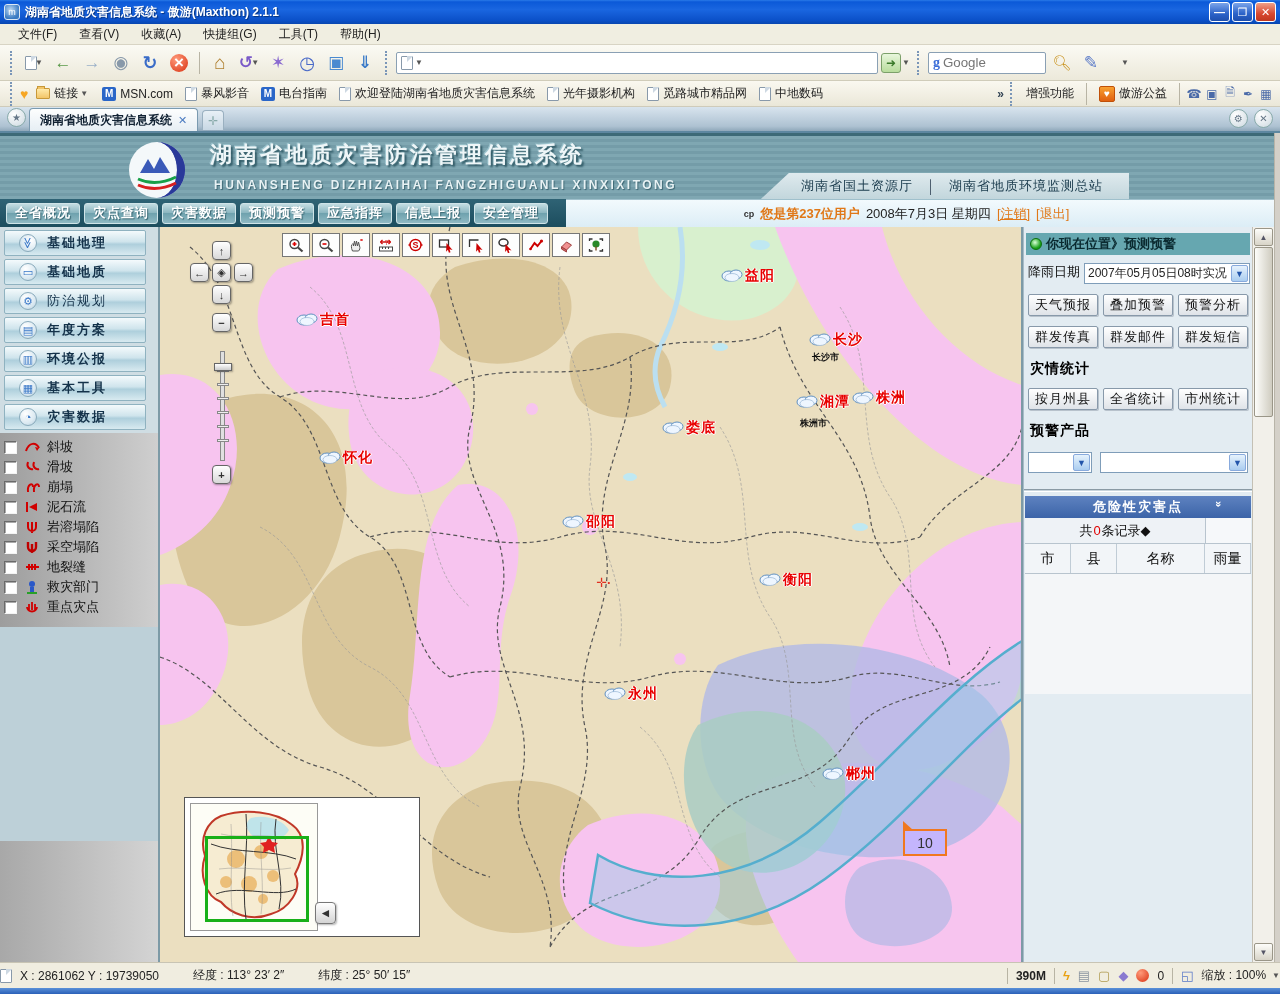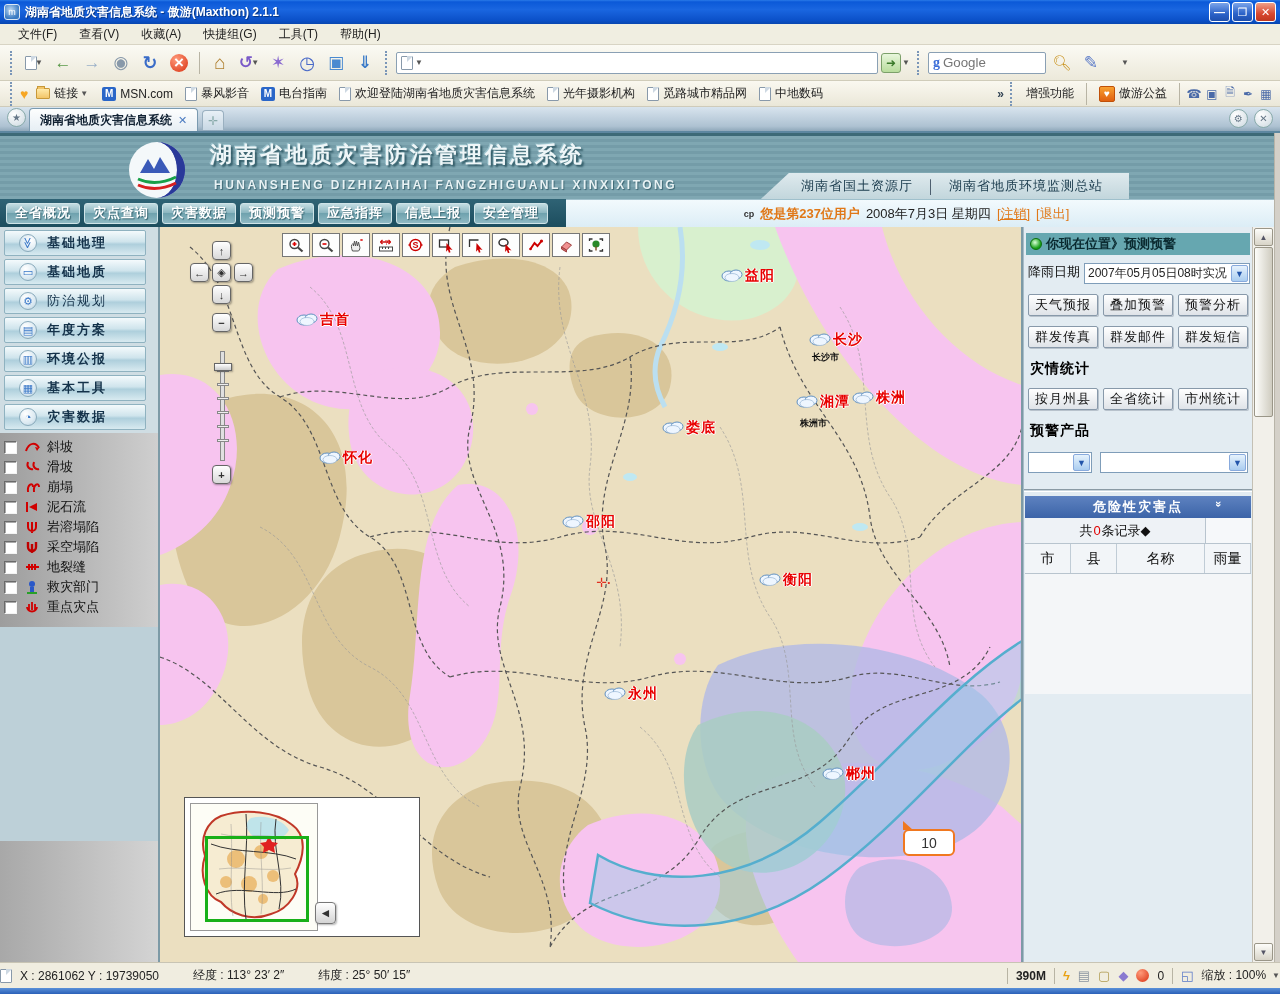--- a/index.html
+++ b/index.html
@@ -129,21 +129,21 @@
   .tick { position:absolute; left:27px; width:12px; height:3px; background:#eee; border:1px solid #888; }
   #sliderhandle { position:absolute; left:24px; top:122px; width:18px; height:8px; border:1px solid #666;
     background:linear-gradient(180deg,#fff,#ccc); box-shadow:1px 1px 2px rgba(0,0,0,.3); }
 
   .citylbl { position:absolute; font-size:14px; font-weight:bold; color:#e80000;
     text-shadow:1px 0 0 #fff,-1px 0 0 #fff,0 1px 0 #fff; letter-spacing:1px; white-space:nowrap; }
   .cloud { position:absolute; width:24px; height:15px; }
   .sublbl { position:absolute; font-size:9px; color:#111; font-weight:bold; }
   #crosshair { position:absolute; color:#e03020; font-size:13px; font-weight:bold; }
 
-  #flag10 { position:absolute; width:52px; height:27px; background:#ffffff; border:2px solid #f07820; border-radius:6px;
+  #flag10 { position:absolute; width:44px; height:27px; background:#c4b5fd; border:2px solid #f07820; border-radius:0;
     display:flex; align-items:center; justify-content:center; font-size:14px; color:#333; }
   #flag10::before { content:""; position:absolute; left:-2px; top:-10px; border-left:10px solid #f07820; border-top:9px solid transparent; }
 
   #minimap { position:absolute; left:24px; top:570px; width:236px; height:140px; background:#fff; border:1px solid #555; }
   #minimapimg { position:absolute; left:5px; top:5px; width:128px; height:128px; border:1px solid #999; background:#fdfdf6; }
   #viewrect { position:absolute; left:14px; top:32px; width:104px; height:86px; border:3px solid #18b018; }
   #minicollapse { position:absolute; left:130px; top:104px; width:21px; height:22px; border:1px solid #777; border-radius:4px;
     background:linear-gradient(180deg,#fff,#d4d4d4); display:flex; align-items:center; justify-content:center; color:#333; box-shadow:1px 1px 2px rgba(0,0,0,.3); }
 
   

